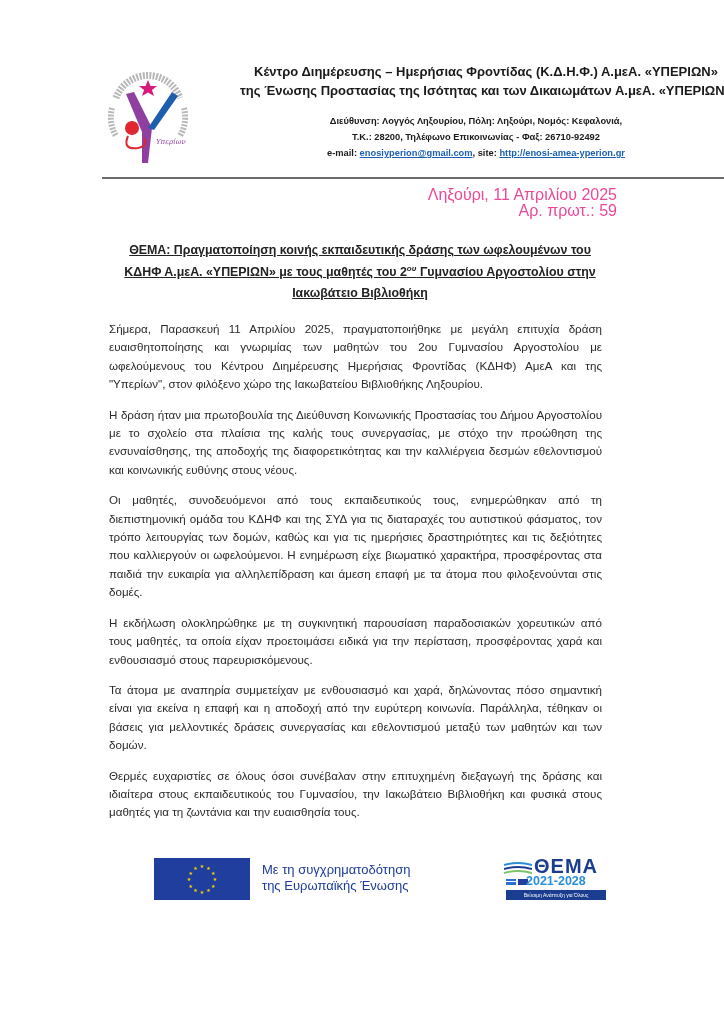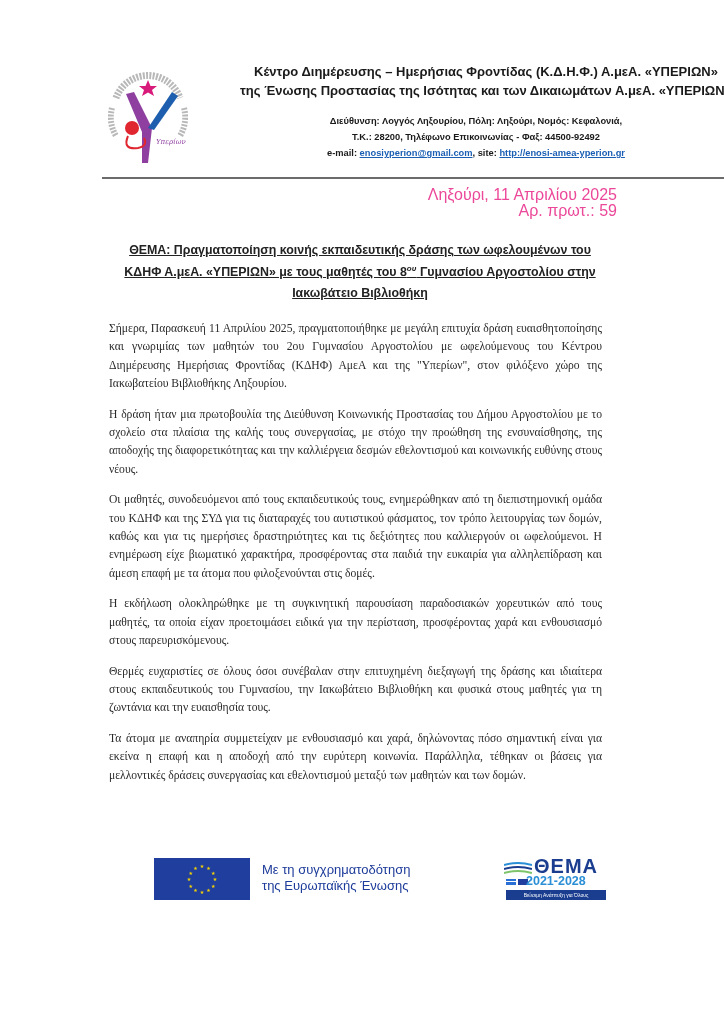--- a/index.html
+++ b/index.html
@@ -27,21 +27,21 @@
     .subject {
       position: absolute; left: 110px; top: 240px; width: 500px;
       text-align: center; font-weight: bold; font-size: 12.4px; line-height: 21.5px;
       color: #222; text-decoration: underline;
     }
     .subject sup { font-size: 8px; line-height: 0; font-style: italic; }
     .body {
       position: absolute; left: 109px; top: 320px; width: 505px;
       font-size: 11.6px; line-height: 18.4px; color: #2a2a2a;
     }
-    .body p { margin: 0 12px 12px 0; text-align: justify; font-family: Liberation Serif, serif; }
+    .body p { margin: 0 12px 12px 0; text-align: justify; }
     .footer { position: absolute; left: 150px; top: 858px; width: 470px; height: 46px; }
     .eu-flag { position: absolute; left: 4px; top: 0; width: 96px; height: 42px; background: #1f3e9e; }
     .cofund {
       position: absolute; left: 112px; top: 4px; font-weight: normal;
       font-size: 13px; line-height: 16px; color: #1d3b9a; white-space: nowrap;
     }
     .espa { position: absolute; left: 350px; top: 0; width: 120px; height: 46px; }
     .espa-title { position: absolute; left: 34px; top: -3px; font-weight: bold; font-size: 20px; color: #1a3d8f; letter-spacing: 1px; }
     .espa-years { position: absolute; left: 26px; top: 16px; font-weight: bold; font-size: 12.5px; color: #2a8fd6; }
     .espa-tag { position: absolute; left: 6px; top: 32px; width: 100px; height: 10px; background: #1a3d8f; color: #fff; font-size: 5px; line-height: 10px; text-align: center; white-space: nowrap; overflow: hidden; }
@@ -65,44 +65,44 @@
   </svg>
 </div>
 
 <div class="hdr-title">
   <div>Κέντρο Διημέρευσης – Ημερήσιας Φροντίδας (Κ.Δ.Η.Φ.) Α.μεΑ. «ΥΠΕΡΙΩΝ»</div>
   <div>της Ένωσης Προστασίας της Ισότητας και των Δικαιωμάτων Α.μεΑ. «ΥΠΕΡΙΩΝ»</div>
 </div>
 
 <div class="hdr-contact">
   <div>Διεύθυνση: Λογγός Ληξουρίου, Πόλη: Ληξούρι, Νομός: Κεφαλονιά,</div>
-  <div>Τ.Κ.: 28200,  Τηλέφωνο Επικοινωνίας - Φαξ: 44500-92492</div>
+  <div>Τ.Κ.: 28200,  Τηλέφωνο Επικοινωνίας - Φαξ: 26710-92492</div>
   <div>
     <span>e-mail: </span><a>enosiyperion@gmail.com</a><span>, site: </span><a>http://enosi-amea-yperion.gr</a>
   </div>
 </div>
 
 <div class="sep"></div>
 
 <div class="meta">
   <div>Ληξούρι,  11 Απριλίου 2025</div>
   <div>Αρ. πρωτ.: 59</div>
 </div>
 
 <div class="subject">
-  <span>ΘΕΜΑ: Πραγματοποίηση κοινής εκπαιδευτικής δράσης των ωφελουμένων του ΚΔΗΦ Α.μεΑ. «ΥΠΕΡΙΩΝ» με τους μαθητές του 8</span><sup>ου</sup><span> Γυμνασίου Αργοστολίου στην Ιακωβάτειο Βιβλιοθήκη</span>
+  <span>ΘΕΜΑ: Πραγματοποίηση κοινής εκπαιδευτικής δράσης των ωφελουμένων του ΚΔΗΦ Α.μεΑ. «ΥΠΕΡΙΩΝ» με τους μαθητές του 2</span><sup>ου</sup><span> Γυμνασίου Αργοστολίου στην Ιακωβάτειο Βιβλιοθήκη</span>
 </div>
 
 <div class="body">
   <p>Σήμερα, Παρασκευή 11 Απριλίου 2025, πραγματοποιήθηκε με μεγάλη επιτυχία δράση ευαισθητοποίησης και γνωριμίας των μαθητών του 2ου Γυμνασίου Αργοστολίου με ωφελούμενους του Κέντρου Διημέρευσης Ημερήσιας Φροντίδας (ΚΔΗΦ) ΑμεΑ και της "Υπερίων", στον φιλόξενο χώρο της Ιακωβατείου Βιβλιοθήκης Ληξουρίου.</p>
   <p>Η δράση ήταν μια πρωτοβουλία της Διεύθυνση Κοινωνικής Προστασίας του Δήμου Αργοστολίου με το σχολείο στα πλαίσια της καλής τους συνεργασίας, με στόχο την προώθηση της ενσυναίσθησης, της αποδοχής της διαφορετικότητας και την καλλιέργεια δεσμών εθελοντισμού και κοινωνικής ευθύνης στους νέους.</p>
   <p>Οι μαθητές, συνοδευόμενοι από τους εκπαιδευτικούς τους, ενημερώθηκαν από τη διεπιστημονική ομάδα του ΚΔΗΦ και της ΣΥΔ για τις διαταραχές του αυτιστικού φάσματος, τον τρόπο λειτουργίας των δομών, καθώς και για τις ημερήσιες δραστηριότητες και τις δεξιότητες που καλλιεργούν οι ωφελούμενοι. Η ενημέρωση είχε βιωματικό χαρακτήρα, προσφέροντας στα παιδιά την ευκαιρία για αλληλεπίδραση και άμεση επαφή με τα άτομα που φιλοξενούνται στις δομές.</p>
   <p>Η εκδήλωση ολοκληρώθηκε με τη συγκινητική παρουσίαση παραδοσιακών χορευτικών από τους μαθητές, τα οποία είχαν προετοιμάσει ειδικά για την περίσταση, προσφέροντας χαρά και ενθουσιασμό στους παρευρισκόμενους.</p>
+  <p>Τα άτομα με αναπηρία συμμετείχαν με ενθουσιασμό και χαρά, δηλώνοντας πόσο σημαντική είναι για εκείνα η επαφή και η αποδοχή από την ευρύτερη κοινωνία. Παράλληλα, τέθηκαν οι βάσεις για μελλοντικές δράσεις συνεργασίας και εθελοντισμού μεταξύ των μαθητών και των δομών.</p>
   <p>Θερμές ευχαριστίες σε όλους όσοι συνέβαλαν στην επιτυχημένη διεξαγωγή της δράσης και ιδιαίτερα στους εκπαιδευτικούς του Γυμνασίου, την Ιακωβάτειο Βιβλιοθήκη και φυσικά στους μαθητές για τη ζωντάνια και την ευαισθησία τους.</p>
-  <p>Τα άτομα με αναπηρία συμμετείχαν με ενθουσιασμό και χαρά, δηλώνοντας πόσο σημαντική είναι για εκείνα η επαφή και η αποδοχή από την ευρύτερη κοινωνία. Παράλληλα, τέθηκαν οι βάσεις για μελλοντικές δράσεις συνεργασίας και εθελοντισμού μεταξύ των μαθητών και των δομών.</p>
 </div>
 
 <div class="footer">
   <div class="eu-flag">
     <svg width="96" height="42" viewBox="0 0 96 42" id="eu-stars">
         <text x="48.0" y="10.0" font-size="5" text-anchor="middle" fill="#f5d300">★</text>
         <text x="54.5" y="11.7" font-size="5" text-anchor="middle" fill="#f5d300">★</text>
         <text x="59.3" y="16.5" font-size="5" text-anchor="middle" fill="#f5d300">★</text>
         <text x="61.0" y="23.0" font-size="5" text-anchor="middle" fill="#f5d300">★</text>
         <text x="59.3" y="29.5" font-size="5" text-anchor="middle" fill="#f5d300">★</text>

